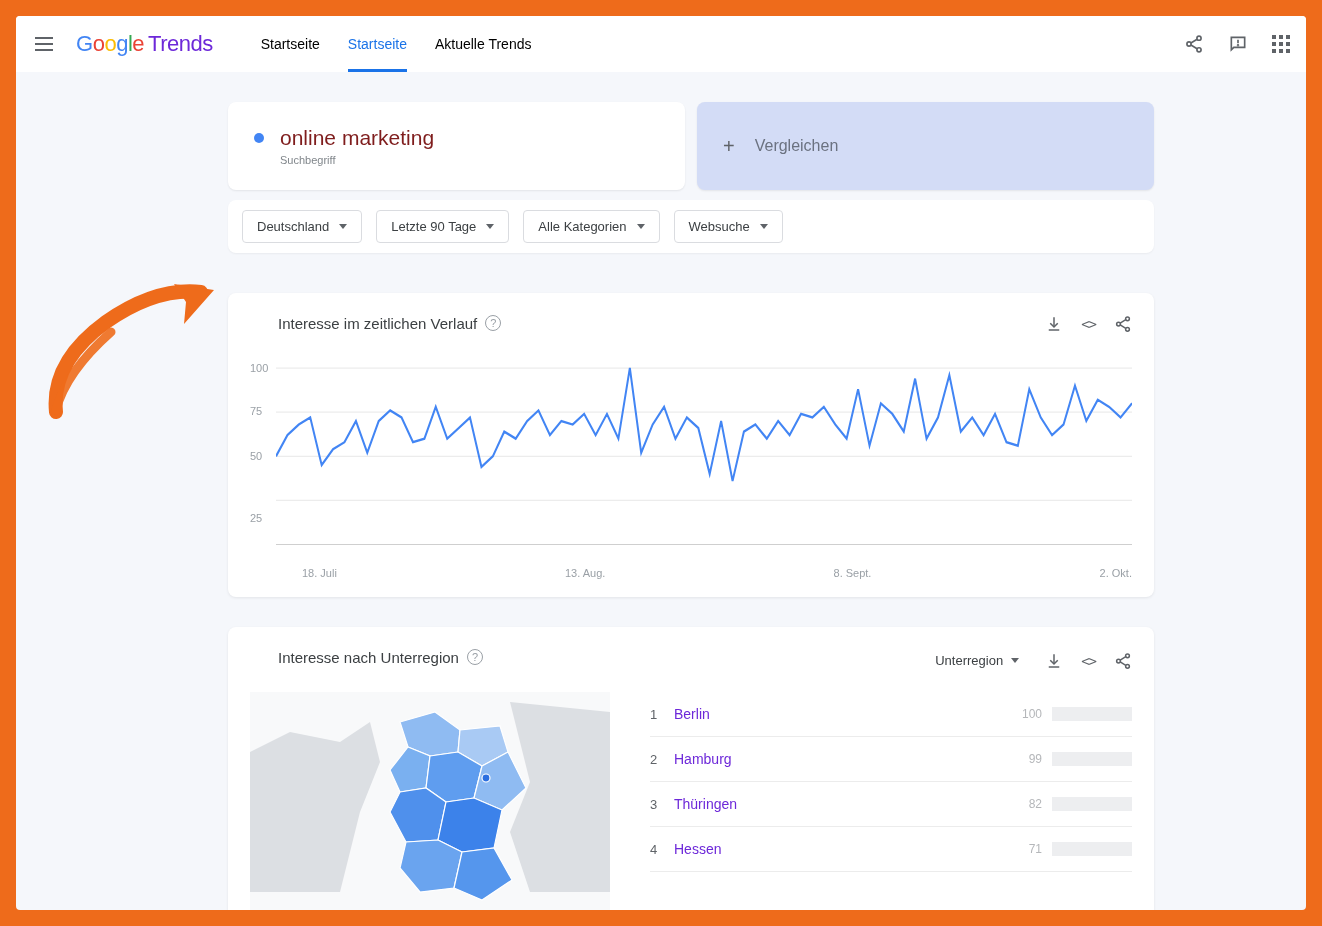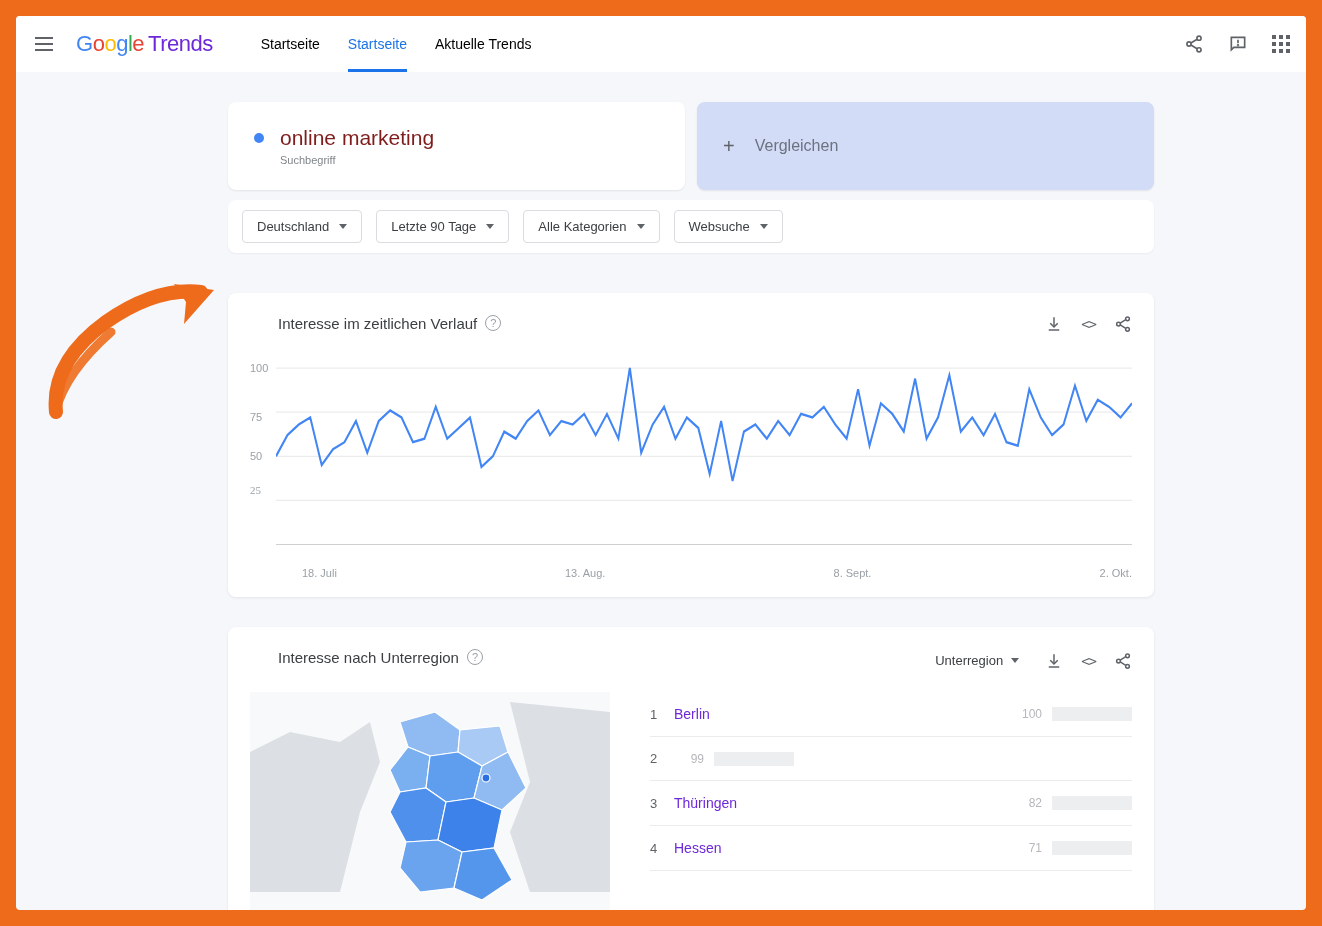--- a/index.html
+++ b/index.html
@@ -174,23 +174,23 @@
                   <circle cx="6" cy="12" r="2.5"></circle>
                   <circle cx="18" cy="19" r="2.5"></circle>
                   <line x1="8.3" y1="10.7" x2="15.7" y2="6.3"></line>
                   <line x1="8.3" y1="13.3" x2="15.7" y2="17.7"></line>
                 </svg>
             </span>
           </div>
         </div>
         <div class="chart-wrap">
           <div id="y-labels">
-              <div class="y-label" style="top: 129px; font-family: Liberation Serif, serif;">25</div>
+              <div class="y-label" style="top: 157px;">25</div>
               <div class="y-label" style="top: 95.2941px;">50</div>
-              <div class="y-label" style="top: 56px;">75</div>
+              <div class="y-label" style="top: 50px;">75</div>
               <div class="y-label" style="top: 7.05882px;">100</div>
             </div>
           <svg class="chart-svg" id="chart-svg" viewBox="0 0 860 170" preserveAspectRatio="none">
               <line x1="0" x2="860" y1="118.5" y2="118.5" stroke="#ececec" stroke-width="1"></line>
               <line x1="0" x2="860" y1="81" y2="81" stroke="#ececec" stroke-width="1"></line>
               <line x1="0" x2="860" y1="43.5" y2="43.5" stroke="#ececec" stroke-width="1"></line>
               <line x1="0" x2="860" y1="6" y2="6" stroke="#ececec" stroke-width="1"></line>
               <path d="M0.0,81.0 L11.5,63.0 L22.9,54.0 L34.4,48.0 L45.9,88.5 L57.3,75.0 L68.8,69.0 L80.3,51.0 L91.7,78.0 L103.2,51.0 L114.7,42.0 L126.1,48.0 L137.6,69.0 L149.1,66.0 L160.5,39.0 L172.0,66.0 L183.5,57.0 L194.9,48.0 L206.4,90.0 L217.9,81.0 L229.3,60.0 L240.8,66.0 L252.3,51.0 L263.7,42.0 L275.2,63.0 L286.7,51.0 L298.1,54.0 L309.6,45.0 L321.1,63.0 L332.5,45.0 L344.0,66.0 L355.5,6.0 L366.9,78.0 L378.4,54.0 L389.9,39.0 L401.3,66.0 L412.8,48.0 L424.3,57.0 L435.7,96.0 L447.2,51.0 L458.7,102.0 L470.1,60.0 L481.6,54.0 L493.1,66.0 L504.5,51.0 L516.0,63.0 L527.5,45.0 L538.9,48.0 L550.4,39.0 L561.9,54.0 L573.3,66.0 L584.8,24.0 L596.3,72.0 L607.7,36.0 L619.2,45.0 L630.7,60.0 L642.1,15.0 L653.6,66.0 L665.1,48.0 L676.5,12.0 L688.0,60.0 L699.5,48.0 L710.9,63.0 L722.4,45.0 L733.9,69.0 L745.3,72.0 L756.8,24.0 L768.3,48.0 L779.7,63.0 L791.2,54.0 L802.7,21.0 L814.1,51.0 L825.6,33.0 L837.1,39.0 L848.5,48.0 L860.0,36.0 " fill="none" stroke="#4285F4" stroke-width="2"></path>
               <line x1="0" x2="860" y1="156" y2="156" stroke="#cfcfcf" stroke-width="1"></line>
             </svg>
@@ -255,20 +255,21 @@
           </div>
           <div class="list-col" id="region-list">
               <div class="region-row">
                 <span class="region-rank">1</span>
                 <span class="region-name">Berlin</span>
                 <span class="region-val">100</span>
                 <span class="region-bar-track"><span class="region-bar" style="width:100%"></span></span>
               </div>
               <div class="region-row">
                 <span class="region-rank">2</span>
+                <span class="region-name">Hamburg</span>
                 <span class="region-val">99</span>
                 <span class="region-bar-track"><span class="region-bar" style="width:99%"></span></span>
               </div>
               <div class="region-row">
                 <span class="region-rank">3</span>
                 <span class="region-name">Thüringen</span>
                 <span class="region-val">82</span>
                 <span class="region-bar-track"><span class="region-bar" style="width:82%"></span></span>
               </div>
               <div class="region-row">

